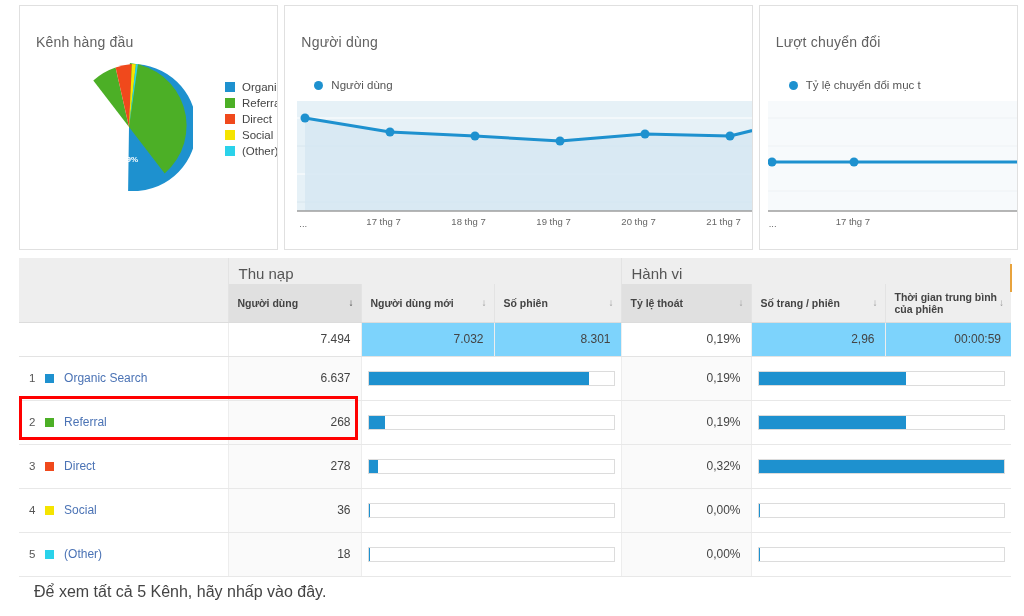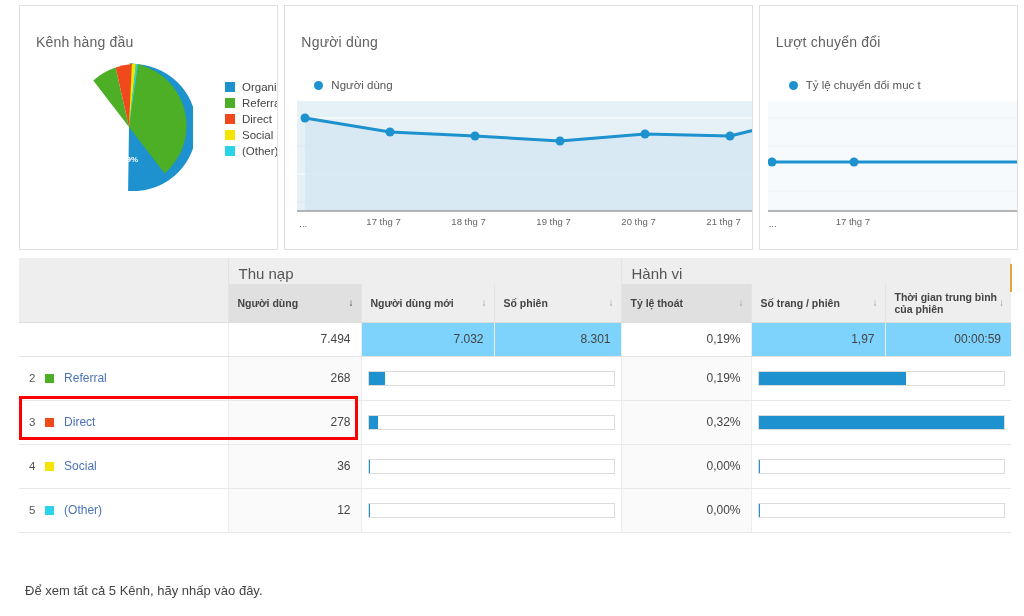--- a/index.html
+++ b/index.html
@@ -193,22 +193,22 @@
     border: 1px solid #dcdcdc;
     background: #fff;
   }
   .bar-fill {
     position: absolute; left: 0; top: 0; bottom: 0;
     background: #1e91cf;
   }
 
   .footnote {
     position: absolute;
-    left: 25px; top: 583px;
-    font-size: 13px;
+    left: 34px; top: 583px;
+    font-size: 16px;
     color: #444;
   }
   .footnote a { color: #444; text-decoration: none; }
 
   
   .redbox {
     position: absolute;
     left: 19px; top: 396px;
     width: 339px; height: 44px;
     border: 3px solid #ff0000;
@@ -389,24 +389,43 @@
         <span class="sort-arrow">↓</span>
       </th>
     </tr>
 
     <tr class="total-row">
       <td class="blank"></td>
       <td class="white">7.494</td>
       <td>7.032</td>
       <td>8.301</td>
       <td class="white">0,19%</td>
-      <td>1,97</td>
+      <td>2,96</td>
       <td>00:00:59</td>
     </tr>
 
+    <tr class="data-row">
+      <td class="label-cell">
+        <span class="row-idx">1</span>
+        <span class="row-sw" style="background:#1e91cf"></span>
+        <span class="row-link">Organic Search</span>
+      </td>
+      <td class="num">6.637</td>
+      <td class="barcell" colspan="2">
+        <div class="bar-track">
+          <div class="bar-fill" style="width:90%"></div>
+        </div>
+      </td>
+      <td class="pctcell">0,19%</td>
+      <td class="barcell" colspan="2">
+        <div class="bar-track">
+          <div class="bar-fill" style="width:60%"></div>
+        </div>
+      </td>
+    </tr>
 
     <tr class="data-row">
       <td class="label-cell">
         <span class="row-idx">2</span>
         <span class="row-sw" style="background:#4caf26"></span>
         <span class="row-link">Referral</span>
       </td>
       <td class="num">268</td>
       <td class="barcell" colspan="2">
         <div class="bar-track">
@@ -460,21 +479,21 @@
         </div>
       </td>
     </tr>
 
     <tr class="data-row">
       <td class="label-cell">
         <span class="row-idx">5</span>
         <span class="row-sw" style="background:#2ad2ea"></span>
         <span class="row-link">(Other)</span>
       </td>
-      <td class="num">12</td>
+      <td class="num">18</td>
       <td class="barcell" colspan="2">
         <div class="bar-track">
           <div class="bar-fill" style="width:0.4%"></div>
         </div>
       </td>
       <td class="pctcell">0,00%</td>
       <td class="barcell" colspan="2">
         <div class="bar-track">
           <div class="bar-fill" style="width:0.4%"></div>
         </div>

